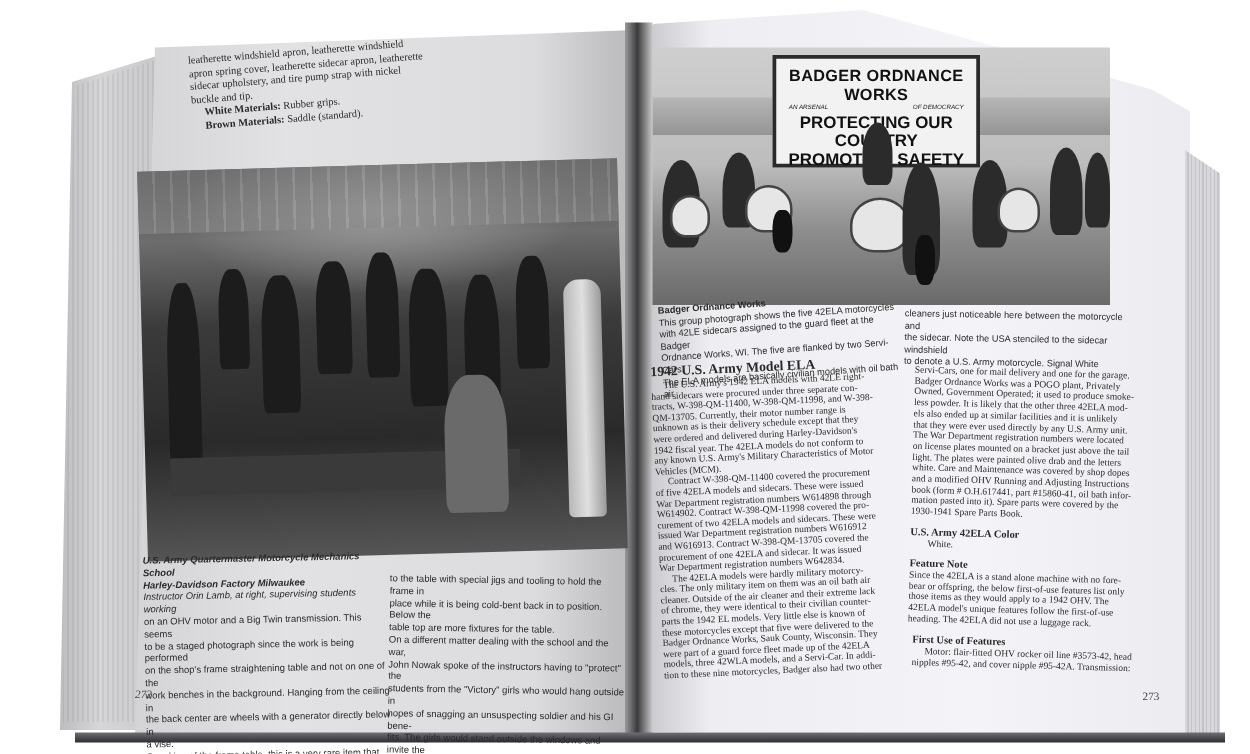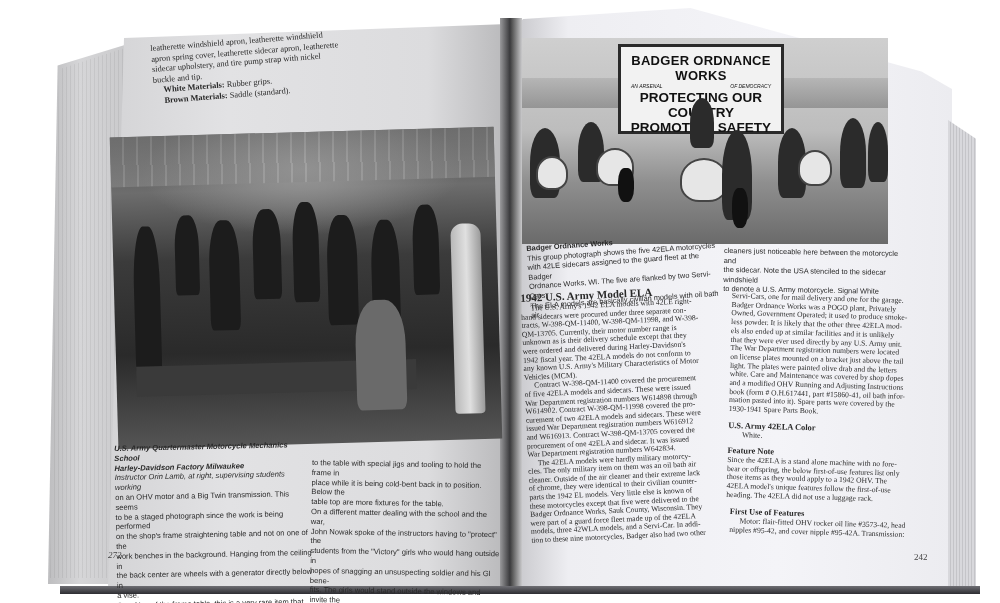--- a/index.html
+++ b/index.html
@@ -197,14 +197,14 @@
     <div>Since the 42ELA is a stand alone machine with no fore-</div>
     <div>bear or offspring, the below first-of-use features list only</div>
     <div>those items as they would apply to a 1942 OHV. The</div>
     <div>42ELA model's unique features follow the first-of-use</div>
     <div>heading. The 42ELA did not use a luggage rack.</div>
     <div class="bold" style="margin-top:9px;font-size:8.4px;padding-left:4px;">First Use of Features</div>
     <div style="padding-left:14px">Motor: flair-fitted OHV rocker oil line #3573-42, head</div>
     <div style="padding-left:4px">nipples #95-42, and cover nipple #95-42A. Transmission:</div>
   </div>
 
-  <div class="pgnum" style="left:914px;top:552px;">242</div>
+  <div class="pgnum" style="left:914px;top:552px;">273</div>
 </div>
 
 </body></html>

